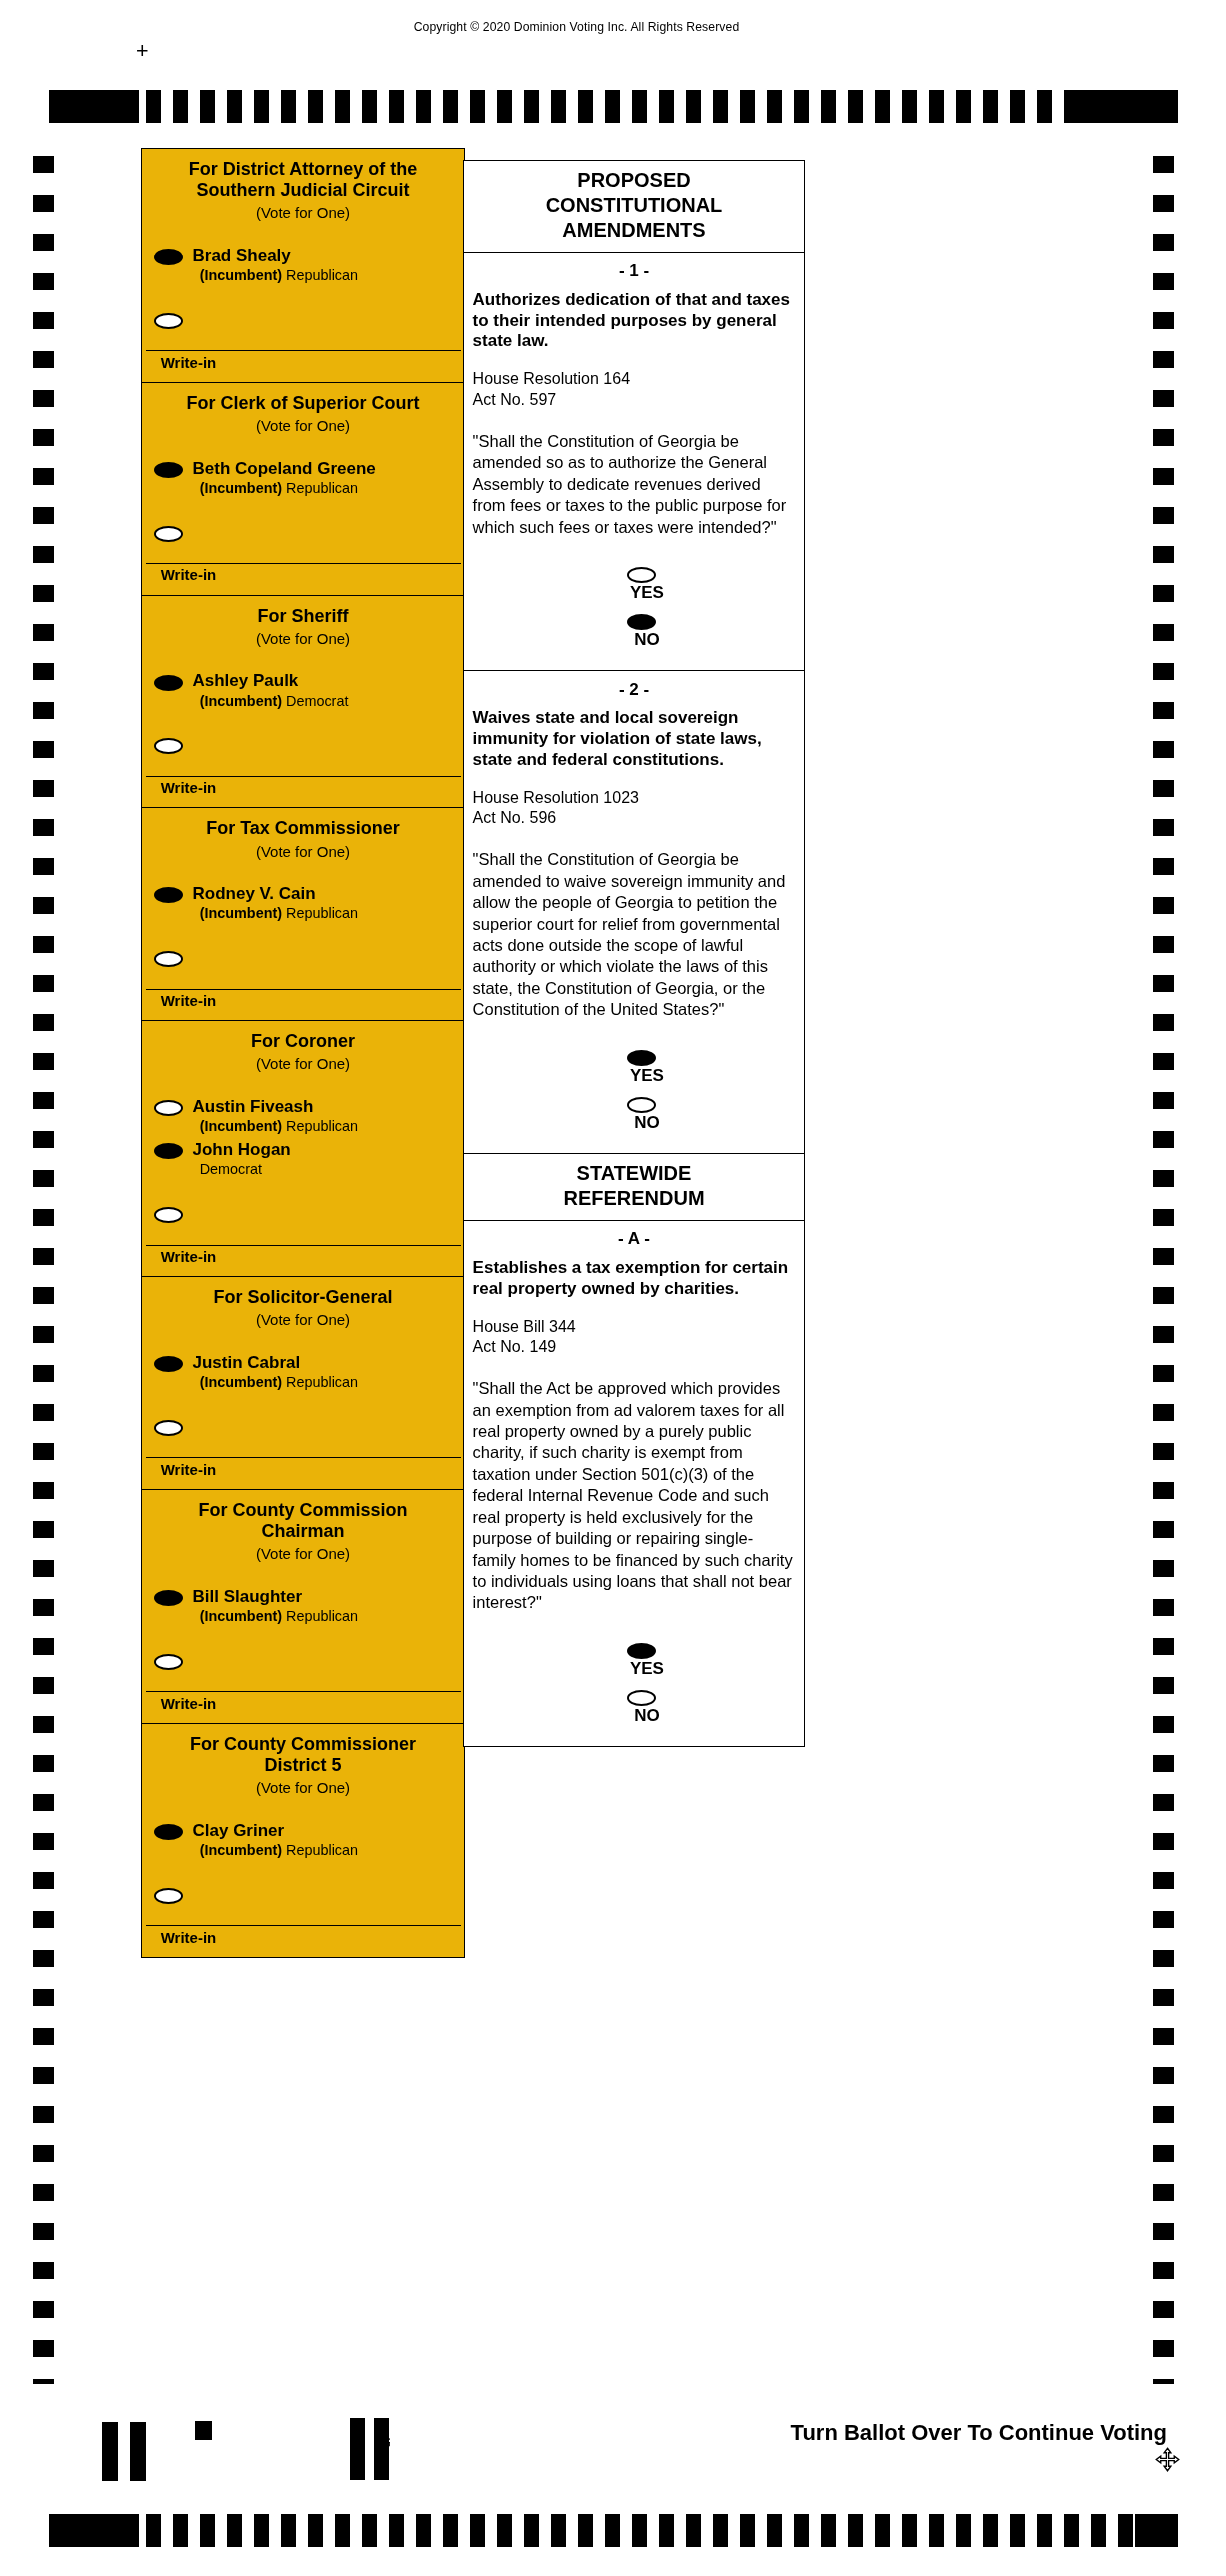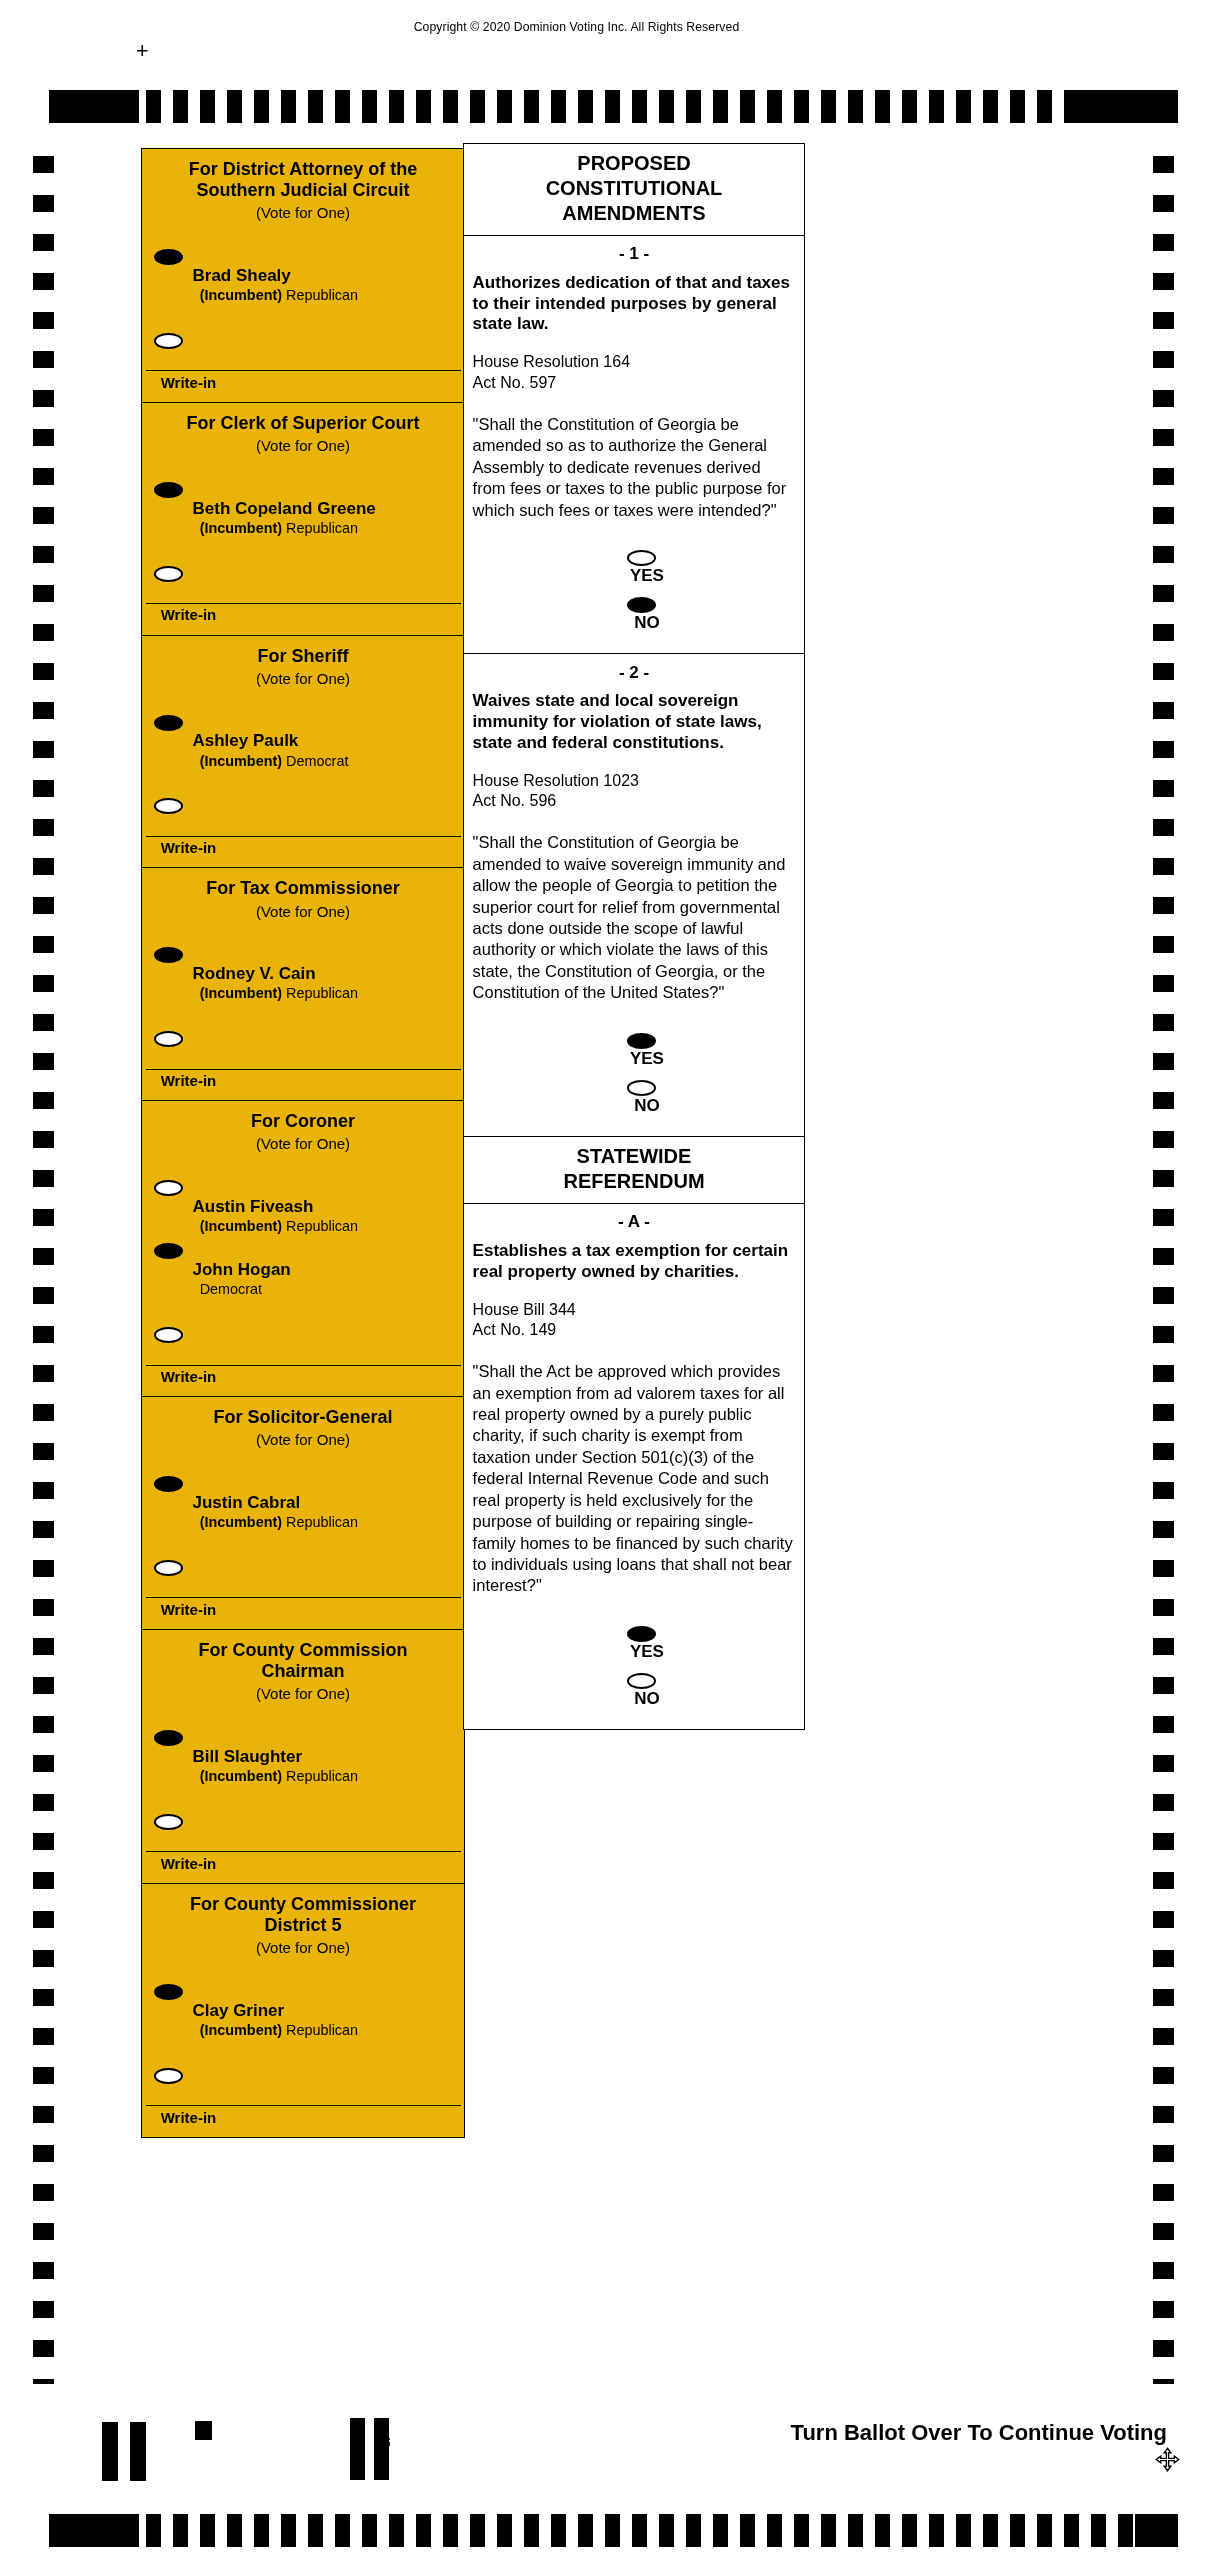--- a/index.html
+++ b/index.html
@@ -35,30 +35,30 @@
   .race { border-top:1.4px solid #000; padding-bottom:5.7px; }
   .race:first-child { border-top:none; }
   .race-title { font-weight:bold; font-size:18px; line-height:1.18; text-align:center;
     white-space:pre-line; padding:10px 4.3px 0; }
   .race-instruction { font-size:15px; text-align:center; padding:2.9px 0 4.3px; }
   .candidate-list { margin-top:17px; }
   .candidate-row { display:flex; align-items:flex-start; padding:4.3px 5.7px 2.9px 11.5px; }
   .bubble { width:29px; height:16px; border:2.2px solid #000; border-radius:50%;
     flex:none; margin-top:2.2px; background:#fff; box-sizing:border-box; }
   .bubble.filled { background:#000; }
-  .candidate-info { margin-left:10px;margin-top:20px; }
+  .candidate-info { margin-left:10px; }
   .candidate-name { font-weight:bold; font-size:17px; line-height:1.1; }
   .candidate-sub { font-size:14.4px; margin-left:7.2px; margin-top:1.4px; }
   .candidate-sub .inc { font-weight:bold; }
   .empty-row { padding:0 0 0 11.5px; margin-top:27px; }
   .write-in-line { border-top:1.4px solid #000; margin:21.5px 2.9px 0 3.6px; }
   .write-in-label { font-weight:bold; font-size:15px; padding:2.2px 0 5.7px 18.7px; }
 
   
-  .measures-column { position:absolute; left:463px; top:143px; width:342px;
+  .measures-column { position:absolute; left:463px; top:160px; width:342px;
     border:1.4px solid #000; box-sizing:border-box; background:#fff; }
   .m-section { border-bottom:1.4px solid #000; }
   .m-section:last-child { border-bottom:none; }
   .m-header { font-weight:bold; font-size:20px; line-height:1.25; text-align:center;
     white-space:pre-line; padding:7.2px 0 8.6px; }
   .measure { padding-bottom:11.5px; }
   .m-number { text-align:center; font-weight:bold; font-size:17px; padding:8.6px 0 7.2px; }
   .m-summary { font-weight:bold; font-size:17px; line-height:1.22; padding:1.4px 10px 0 8.6px; }
   .m-ref { font-size:16px; line-height:1.3; white-space:pre-line; padding:17px 10px 0 8.6px; }
   .m-question { font-size:16.5px; line-height:1.3; padding:20px 10px 0 8.6px; }

